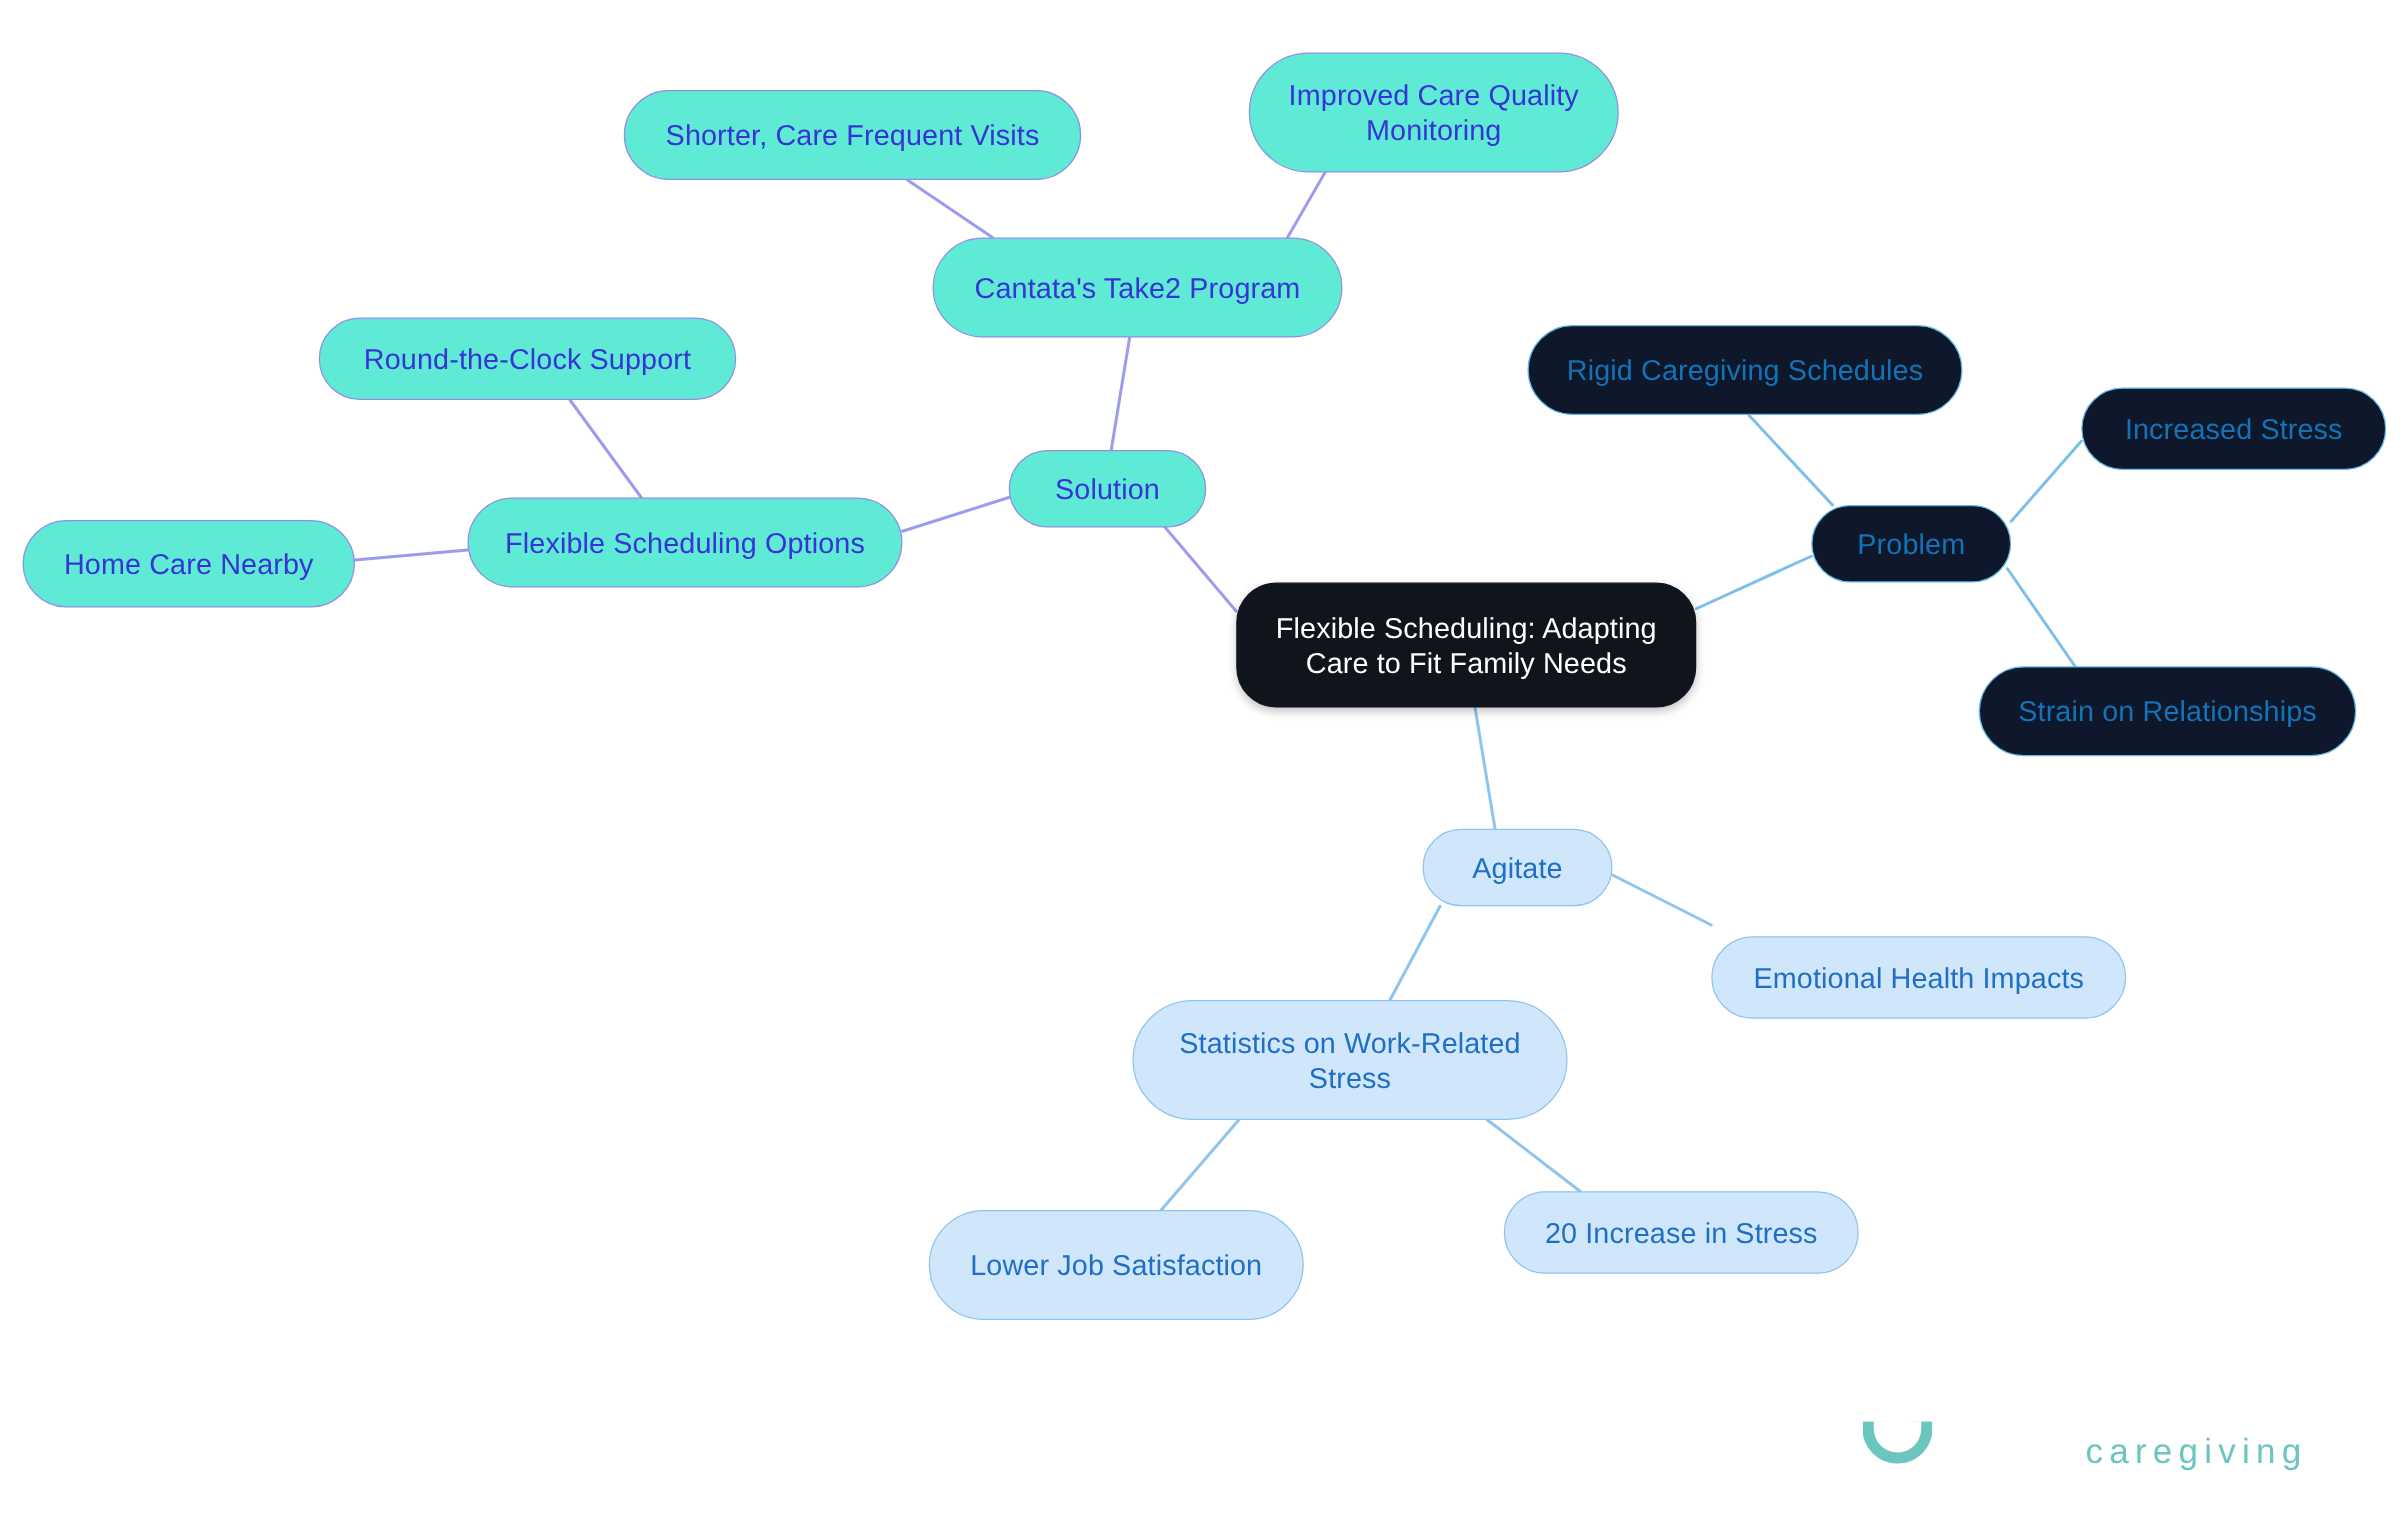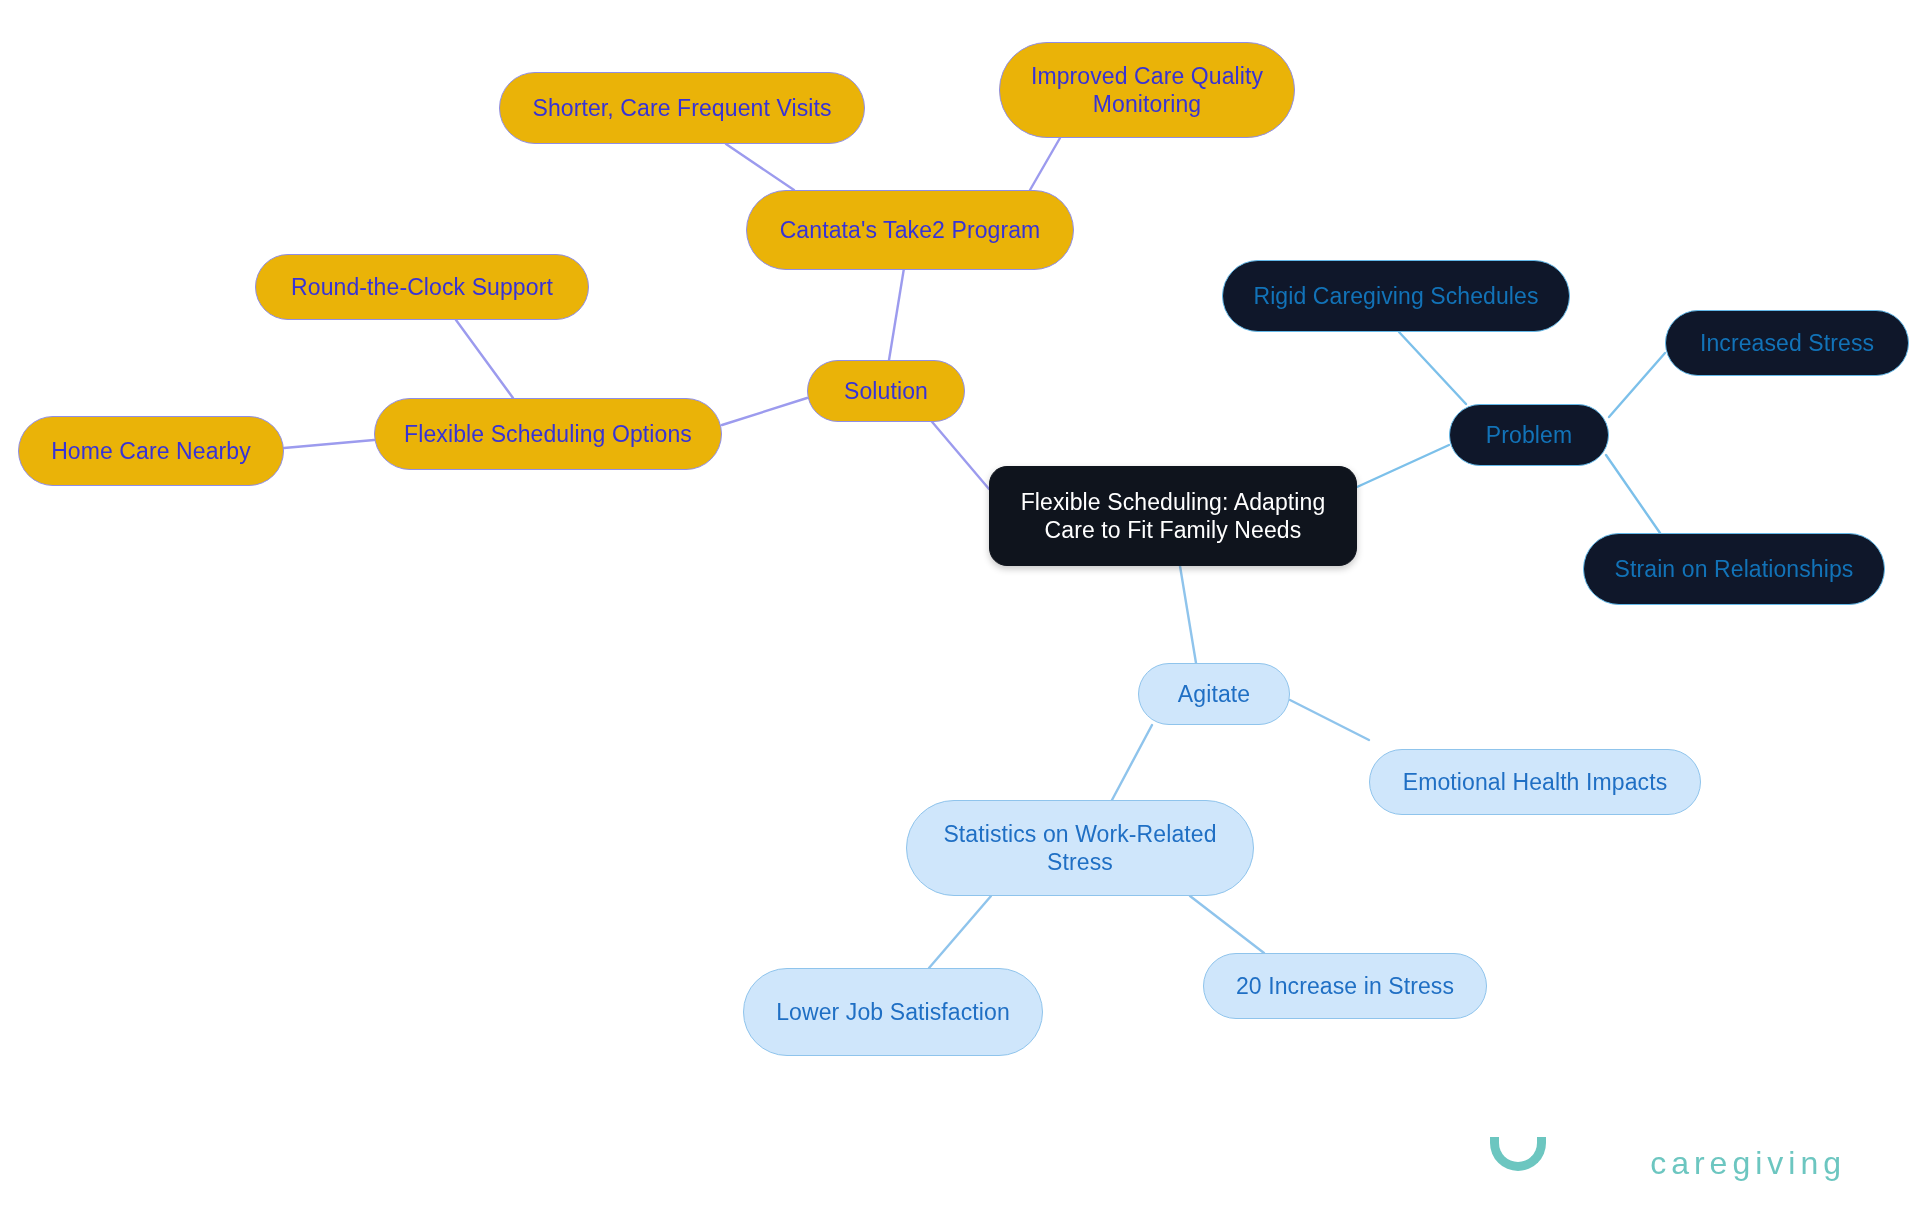--- a/index.html
+++ b/index.html
@@ -40,38 +40,38 @@
     border-width: 1.6px;
     line-height: 1.22;
     white-space: pre-line;
     padding: 0 18px;
     letter-spacing: 0.1px;
   }
   .node-root {
     background: #0f141d;
     border-color: #0f141d;
     color: #ffffff;
-    border-radius: 18px;
+    border-radius: 32px;
     font-size: 23px;
     box-shadow: 0 3px 7px rgba(0,0,0,0.22);
   }
   .node-problem-branch {
     background: #0f172a;
     border-color: #63b8e8;
     color: #1273b8;
     font-size: 23px;
   }
   .node-agitate-branch {
     background: #cfe6fb;
     border-color: #8fc4ec;
     color: #1f6fc4;
     font-size: 23px;
   }
   .node-solution-branch {
-    background: #eab308;
+    background: #5eead4;
     border-color: #8f8ee8;
     color: #3733d6;
     font-size: 23px;
   }
   .logo {
     position: absolute;
     left: 1432px;
     top: 1085px;
     width: 420px;
     height: 108px;
@@ -87,21 +87,21 @@
     line-height: 1;
     white-space: nowrap;
   }
   .logo-pp {
     color: #6cc6c0;
   }
   .logo-sub {
     position: absolute;
     right: 6px;
     top: 62px;
-    font-size: 32px;
+    font-size: 28px;
     letter-spacing: 5px;
     color: #6cc6c0;
     line-height: 1;
     white-space: nowrap;
   }
   .logo-smile {
     position: absolute;
     left: 58px;
     top: 52px;
     width: 56px;

